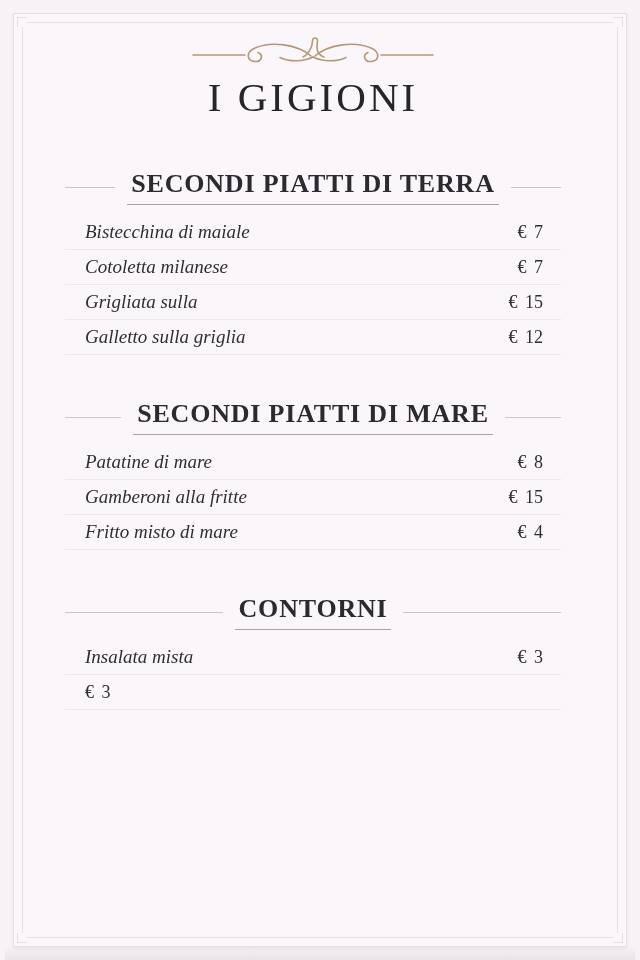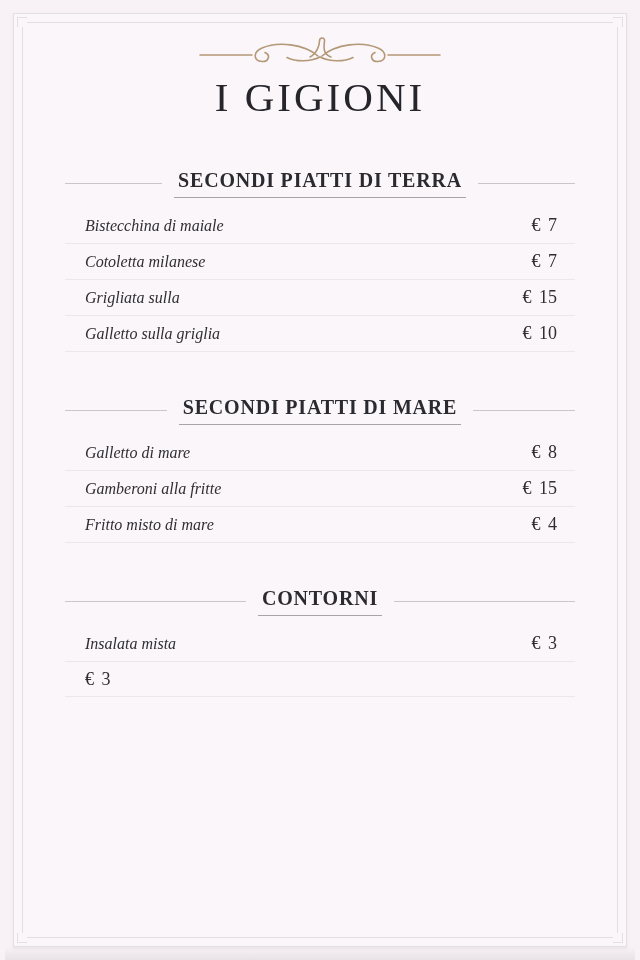--- a/index.html
+++ b/index.html
@@ -40,21 +40,21 @@
   }
   .step.tl { left: -6px; top: -6px;    border-top: 1.5px solid var(--frame_border); border-left: 1.5px solid var(--frame_border); }
   .step.tr { right: -6px; top: -6px;   border-top: 1.5px solid var(--frame_border); border-right: 1.5px solid var(--frame_border); }
   .step.bl { left: -6px; bottom: -6px; border-bottom: 1.5px solid var(--frame_border); border-left: 1.5px solid var(--frame_border); }
   .step.br { right: -6px; bottom: -6px;border-bottom: 1.5px solid var(--frame_border); border-right: 1.5px solid var(--frame_border); }
 
   .content {
     position: absolute;
     top: 22px;
     left: 65px;
-    right: 65px;
+    right: 79px;
   }
   .masthead {
     text-align: center;
     padding-top: 9px;
   }
   .flourish {
     display: block;
     width: 244px;
     height: 40px;
     margin: 0 auto;
@@ -76,21 +76,21 @@
     align-items: center;
     gap: 12px;
   }
   .rule {
     flex: 1;
     height: 1px;
     background: var(--heading_rule, #cac6cd);
   }
   .section-title {
     margin: 0;
-    font-size: 20px;
+    font-size: 26px;
     font-weight: 700;
     letter-spacing: 0.8px;
     color: var(--heading_text, #2b2a31);
     border-bottom: 1.5px solid var(--heading_underline, #a7a3ab);
     padding: 0 4px 5px 4px;
     white-space: nowrap;
   }
 
   .items {
     list-style: none;
@@ -100,21 +100,21 @@
   .menu-item {
     display: flex;
     justify-content: space-between;
     align-items: baseline;
     line-height: 24px;
     padding: 5px 18px 5px 20px;
     border-bottom: 1px solid var(--separator, #ebe7ec);
   }
   .item-name {
     font-style: italic;
-    font-size: 16px;
+    font-size: 19px;
     color: var(--item_text, #2f2e35);
   }
   .item-price {
     font-size: 18px;
     color: var(--item_text, #2f2e35);
     word-spacing: 3px;
     white-space: nowrap;
   }
 
   .bottom-shade {
@@ -171,34 +171,34 @@
     <span class="item-price">€ 7</span>
   </li>
 
   <li class="menu-item">
     <span class="item-name">Grigliata sulla</span>
     <span class="item-price">€ 15</span>
   </li>
 
   <li class="menu-item">
     <span class="item-name">Galletto sulla griglia</span>
-    <span class="item-price">€ 10</span>
+    <span class="item-price">€ 12</span>
   </li>
 </ul>
   </section>
 
   <section class="menu-section">
     <div class="section-heading">
       <span class="rule"></span>
       <h2 class="section-title">SECONDI PIATTI DI MARE</h2>
       <span class="rule"></span>
     </div>
     <ul class="items">
   <li class="menu-item">
-    <span class="item-name">Galletto di mare</span>
+    <span class="item-name">Patatine di mare</span>
     <span class="item-price">€ 8</span>
   </li>
 
   <li class="menu-item">
     <span class="item-name">Gamberoni alla fritte</span>
     <span class="item-price">€ 15</span>
   </li>
 
   <li class="menu-item">
     <span class="item-name">Fritto misto di mare</span>

